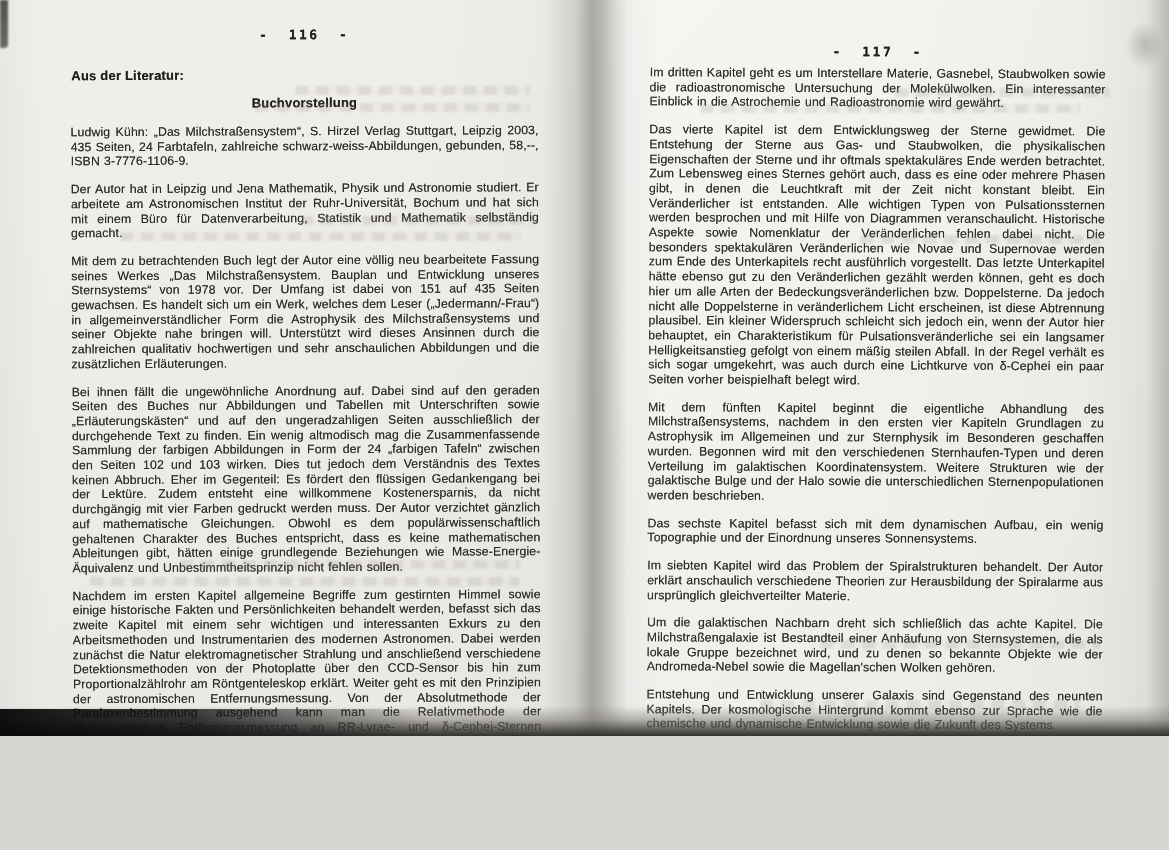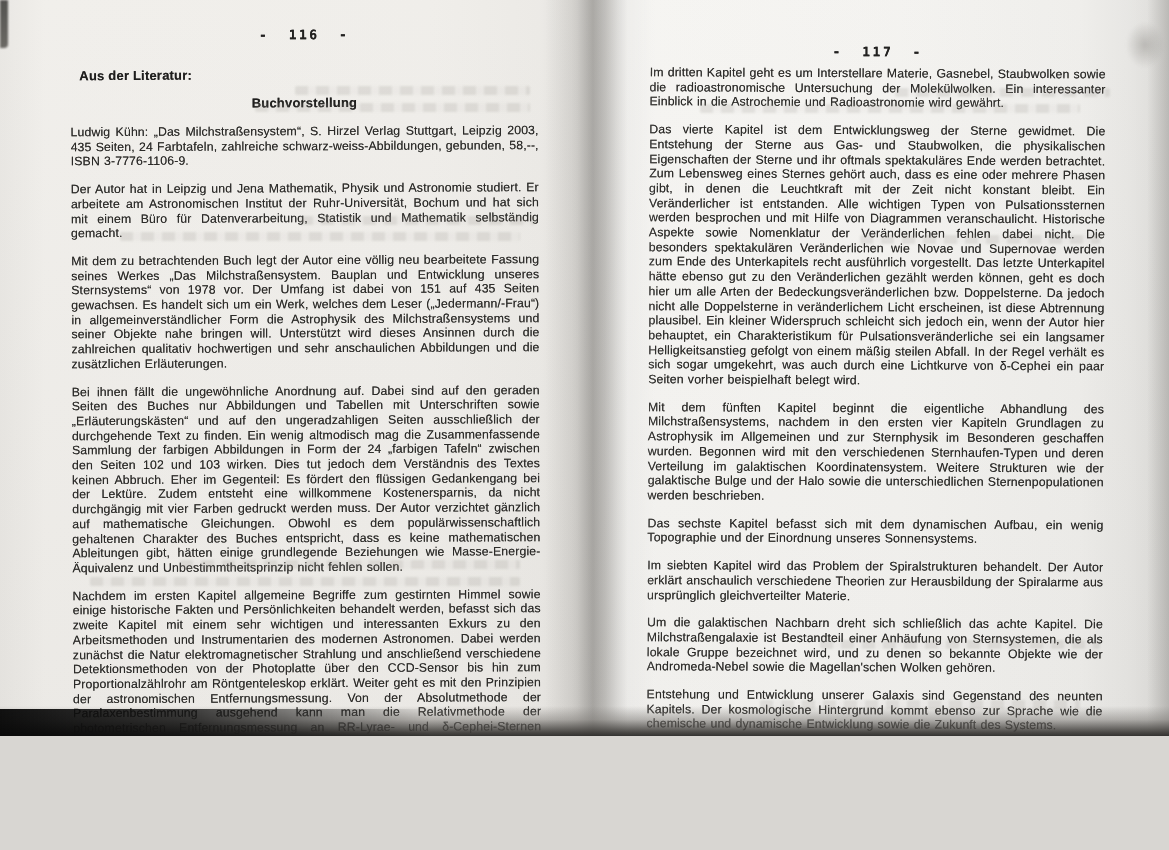--- a/index.html
+++ b/index.html
@@ -20,21 +20,21 @@
     text-shadow:0 0 0.45px rgba(45,44,42,0.72);
   }
   .page-text p { margin:0 0 13px 0; }
   .pagenum {
     position:absolute; text-align:center; color:#222120;
     font-family:"DejaVu Sans Mono", monospace; font-weight:700;
     font-size:13px; letter-spacing:2.5px; word-spacing:9px;
     text-shadow:0 0 0.5px rgba(30,30,30,0.8);
   }
   .section-label {
-    position:absolute; left:79px; top:66px; color:#1f1e1d;
+    position:absolute; left:71px; top:66px; color:#1f1e1d;
     font-weight:700; font-size:13px; letter-spacing:0.2px;
     text-shadow:0 0 0.5px rgba(30,30,30,0.7);
   }
   .doc-title {
     position:absolute; left:70px; top:94px; width:468px; text-align:center;
     color:#1f1e1d; font-weight:700; font-size:13px; letter-spacing:0.2px;
     text-shadow:0 0 0.5px rgba(30,30,30,0.7);
   }
   .rot-left  { transform:rotate(-0.25deg); transform-origin:50% 0; }
   .rot-right { transform:rotate(0.28deg);  transform-origin:0 0; }

